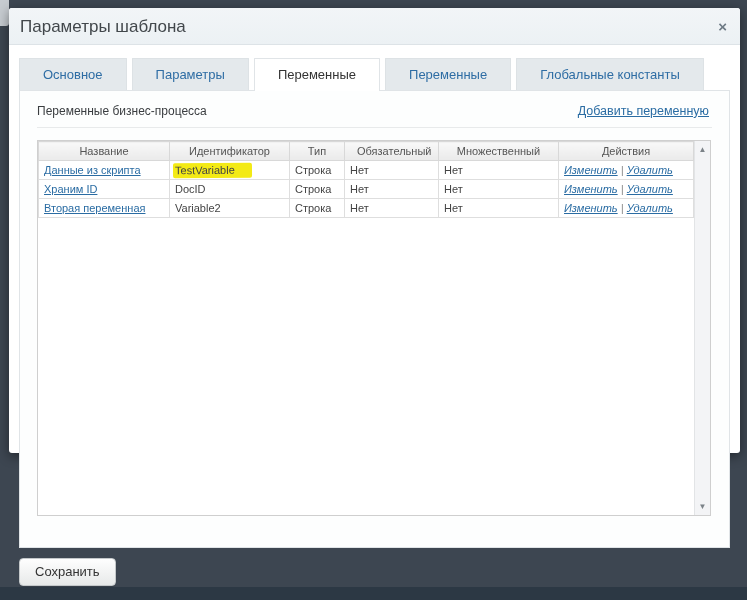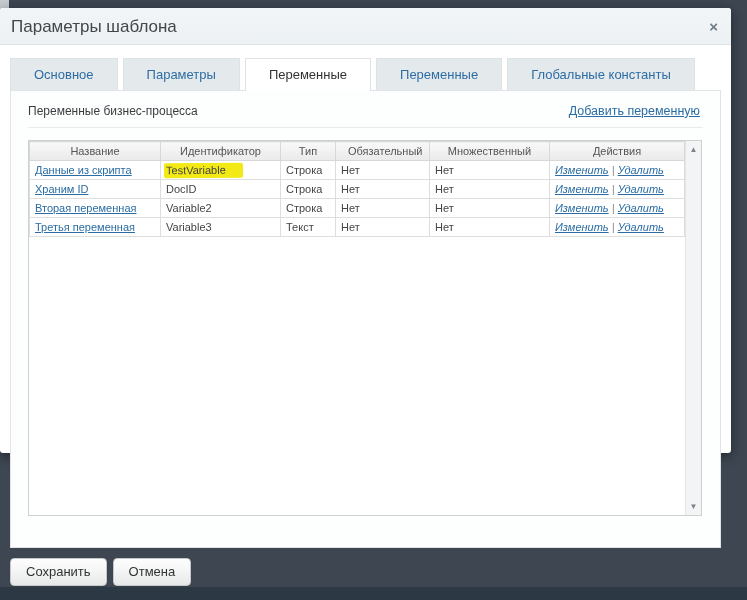--- a/index.html
+++ b/index.html
@@ -12,21 +12,21 @@
   }
   .bottom-strip {
     position:absolute; left:0; bottom:0; width:747px; height:13px;
     background:#2c3844;
   }
   .bg-artifact {
     position:absolute; left:0; top:0; width:9px; height:26px;
     background:#c6cbd0; border-radius:0 0 3px 0;
   }
   .modal {
-    position:absolute; left:0; top:8px; width:731px; height:445px;
+    position:absolute; left:9px; top:8px; width:731px; height:445px;
     background:#ffffff; border-radius:3px;
     box-shadow:0 3px 12px rgba(0,0,0,0.45);
   }
   .modal-header {
     position:relative; height:37px;
     background:linear-gradient(#f2f5f7,#ecf1f4);
     border-bottom:1px solid #dde3e7;
     border-radius:3px 3px 0 0;
   }
   .modal-title {
@@ -98,21 +98,21 @@
   a.action-link { color:#2a6ca3; text-decoration:underline; font-style:italic; cursor:pointer; }
   .action-sep { color:#8a8a8a; font-style:italic; }
   .hl {
     background:#f3ea15;
     display:inline-block;
     padding:1px 17px 2px 2px;
     margin:-1px 0 -2px -2px;
     border-radius:2px;
     transform:rotate(-0.5deg);
   }
-  .footer-buttons { display:flex; gap:6px; margin-top:10px; }
+  .footer-buttons { display:flex; gap:6px; margin-top:10px;justify-content:space-between; }
   .btn {
     font-family:inherit; font-size:13px; color:#333;
     padding:5px 15px 6px 15px;
     background:linear-gradient(#fefefe,#e7e9e9);
     border:1px solid #c4c8ca; border-radius:4px;
     box-shadow:0 1px 1px rgba(0,0,0,0.10);
     cursor:pointer;
   }
 </style>
 </head>
@@ -198,42 +198,29 @@
               <td>Variable2</td>
               <td>Строка</td>
               <td>Нет</td>
               <td>Нет</td>
               <td>
                 <a class="action-link">Изменить</a>
                 <span class="action-sep">|</span>
                 <a class="action-link">Удалить</a>
               </td>
             </tr>
-            <tr>
-              <td><a class="row-link">Третья переменная</a></td>
-              <td>Variable3</td>
-              <td>Текст</td>
-              <td>Нет</td>
-              <td>Нет</td>
-              <td>
-                <a class="action-link">Изменить</a>
-                <span class="action-sep">|</span>
-                <a class="action-link">Удалить</a>
-              </td>
-            </tr>
           </tbody>
         </table>
 
         <div class="scroll-track">
           <div class="scroll-arrow">▲</div>
           <div class="scroll-arrow">▼</div>
         </div>
 
       </div>
     </div>
 
     <div class="footer-buttons">
       <button class="btn">Сохранить</button>
-      <button class="btn">Отмена</button>
     </div>
 
   </div>
 </div>
 
 </body></html>

